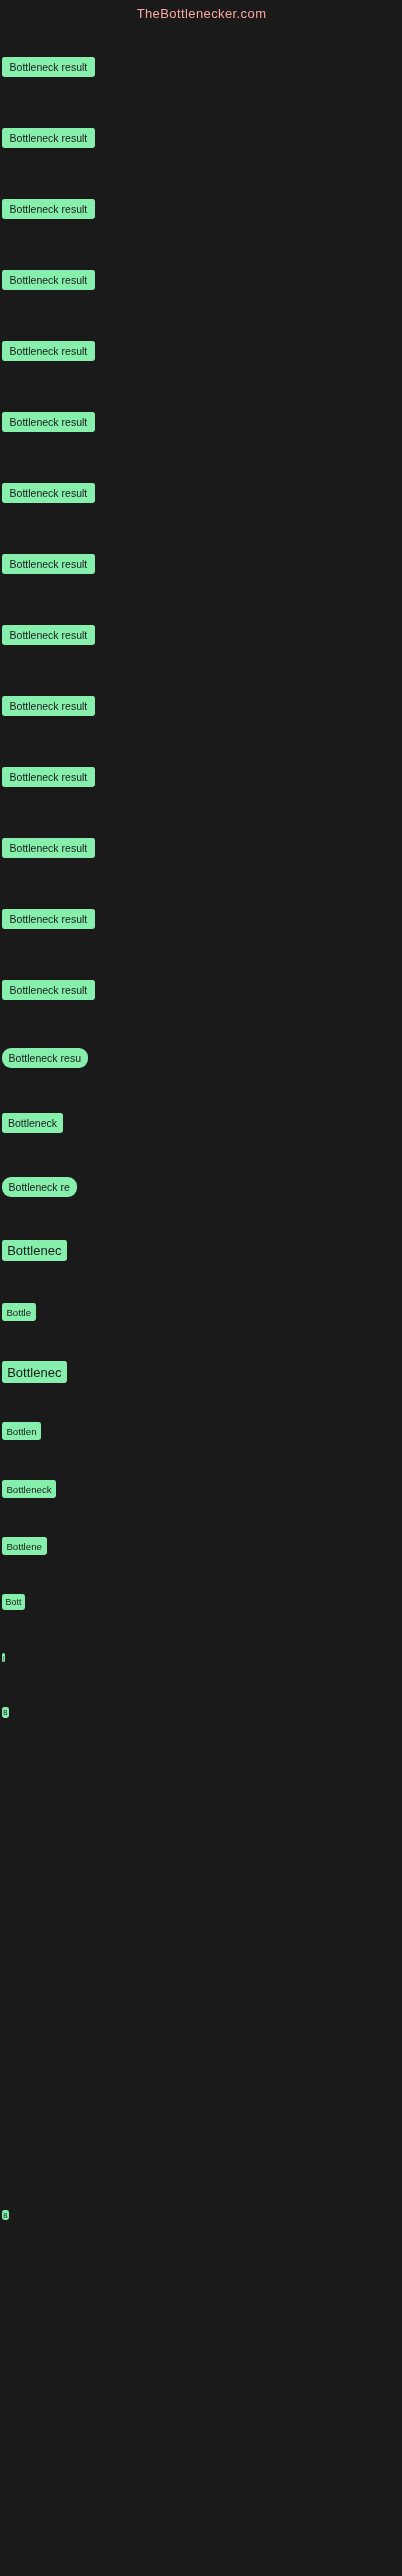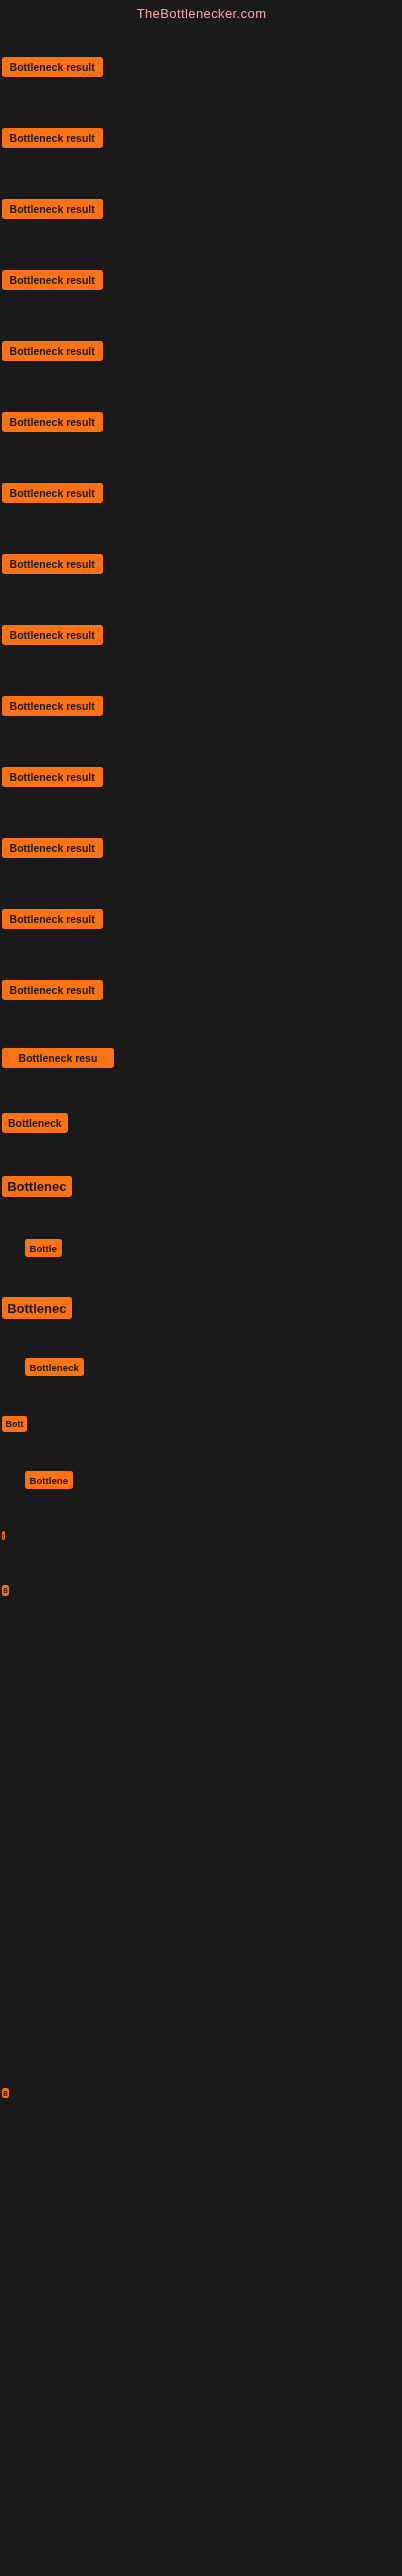--- a/index.html
+++ b/index.html
@@ -16,44 +16,44 @@
     }
     #site-title {
       text-align: center;
       color: #fca5a5;
       font-size: 13px;
       padding: 6.4px 0 9.7px 0;
       letter-spacing: 0.4px;
     }
     .bottleneck-badge {
       display: inline-block;
-      background-color: #f97316;
+      background-color: #86efac;
       color: #1a1a1a;
       font-size: 10.5px;
-      font-weight: bold;
+      font-weight: normal;
       padding: 3.2px 8px;
       border-radius: 2.4px;
       white-space: nowrap;
       overflow: hidden;
       text-overflow: ellipsis;
     }
     .row {
       position: relative;
       height: 71px;
       display: flex;
       align-items: center;
       padding-left: 1.6px;
     }
 
     
     .badge-full   { max-width: 129px; font-size: 10.5px; padding: 4px 8px; }
-    .badge-lg     { max-width: 117px; font-size: 10.5px; padding: 4px 17px; }
+    .badge-lg     { max-width: 117px; font-size: 10.5px; padding: 4px 7px; border-radius: 9px; }
     .badge-md     { max-width: 105px; font-size: 10.5px; padding: 4px 6.4px; }
     .badge-sm     { max-width: 93px; font-size: 13px; padding: 3.2px 5.6px; }
-    .badge-xs     { max-width: 81px; font-size: 9.7px; padding: 3.2px 4.8px; margin-left: 23px; }
+    .badge-xs     { max-width: 81px; font-size: 9.7px; padding: 3.2px 4.8px; }
     .badge-xxs    { max-width: 64px;  font-size: 8.9px; padding: 3.2px 4px; }
     .badge-nano   { max-width: 24px;  font-size: 6.4px;  padding: 1.6px 1.6px; }
     .badge-pico   { max-width: 12px;  font-size: 5.6px;  padding: 1.6px 0.8px; }
 
     .spacer-large {
       height: 161px;
     }
     .spacer-medium {
       height: 121px;
     }
@@ -113,37 +113,43 @@
     </div>
     <div class="row" style="height: 71px;">
       <span class="bottleneck-badge badge-full">Bottleneck result</span>
     </div>
     <div class="row" style="height: 66px;">
       <span class="bottleneck-badge badge-lg">Bottleneck resu</span>
     </div>
     <div class="row" style="height: 64px;">
       <span class="bottleneck-badge badge-md">Bottleneck</span>
     </div>
+    <div class="row" style="height: 64px;">
+      <span class="bottleneck-badge badge-lg">Bottleneck re</span>
+    </div>
     <div class="row" style="height: 63px;">
       <span class="bottleneck-badge badge-sm">Bottlenec</span>
     </div>
     <div class="row" style="height: 60px;">
       <span class="bottleneck-badge badge-xs">Bottle</span>
     </div>
     <div class="row" style="height: 60px;">
       <span class="bottleneck-badge badge-sm">Bottlenec</span>
     </div>
     <div class="row" style="height: 58px;">
+      <span class="bottleneck-badge badge-xs">Bottlen</span>
+    </div>
+    <div class="row" style="height: 58px;">
       <span class="bottleneck-badge badge-xs">Bottleneck</span>
     </div>
     <div class="row" style="height: 56px;">
-      <span class="bottleneck-badge badge-xxs">Bott</span>
+      <span class="bottleneck-badge badge-xs">Bottlene</span>
     </div>
     <div class="row" style="height: 56px;">
-      <span class="bottleneck-badge badge-xs">Bottlene</span>
+      <span class="bottleneck-badge badge-xxs">Bott</span>
     </div>
     <div class="row" style="height: 55px;">
       <span class="bottleneck-badge badge-pico">|</span>
     </div>
     <div class="row" style="height: 55px;">
       <span class="bottleneck-badge badge-nano">B</span>
     </div>
   </div>
 
 <div class="spacer-large"></div>

